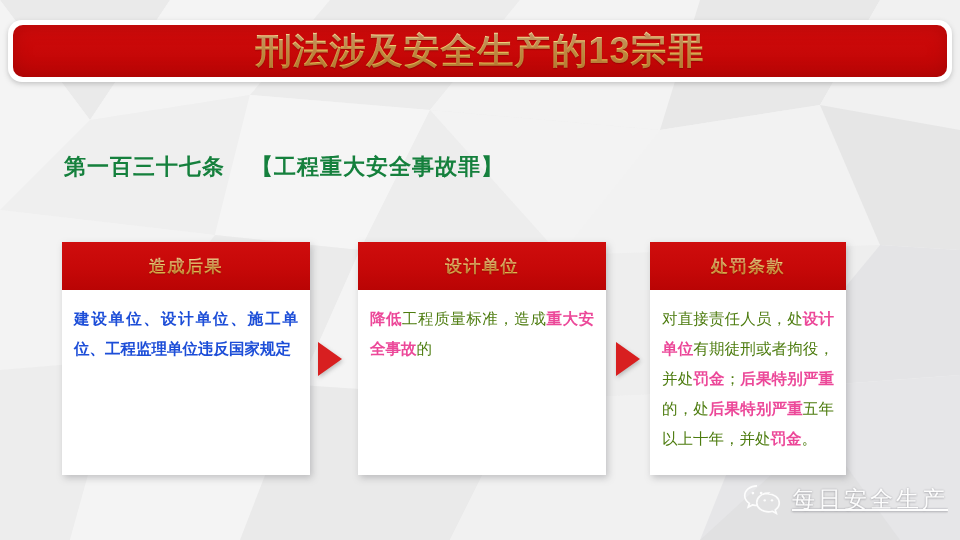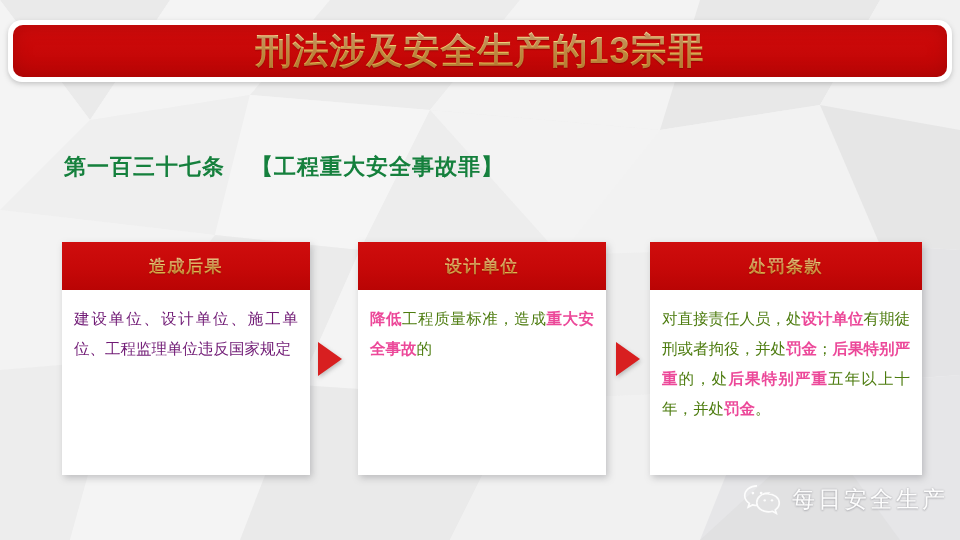--- a/index.html
+++ b/index.html
@@ -90,21 +90,21 @@
   }
 
   .card {
     position: absolute;
     top: 0;
     background: #ffffff;
     box-shadow: 2px 3px 7px rgba(120,120,125,0.40);
   }
   .card-1 { left: 62px;  width: 248px; height: 233px; }
   .card-2 { left: 358px; width: 248px; height: 233px; }
-  .card-3 { left: 650px; width: 272px; height: 233px; }
+  .card-3 { left: 650px; width: 196px; height: 233px; }
 
   .card-head {
     height: 48px;
     background: linear-gradient(180deg, #cf0d0d 0%, #c60808 55%, #b90404 100%);
     display: flex;
     align-items: center;
     justify-content: center;
   }
   .card-head-text {
     font-size: 17px;
@@ -120,21 +120,21 @@
 
   .card-body {
     padding: 14px 12px 10px 12px;
     font-size: 15.5px;
     line-height: 30px;
     color: #2b2b2b;
     text-align: justify;
   }
   .card-body .b { font-weight: bold; color: #ec4899; }
   .card-body .n { font-weight: normal; color: #4d7c0f; }
-  .card-1 .card-body { font-weight: normal; color: #701a75; }
+  .card-1 .card-body { font-weight: bold; color: #1d4ed8; }
 
   
   .arrow {
     position: absolute;
     top: 100px;
     width: 0;
     height: 0;
     border-top: 17px solid transparent;
     border-bottom: 17px solid transparent;
     border-left: 24px solid #d81f20;
@@ -153,20 +153,21 @@
     gap: 10px;
     opacity: 0.92;
   }
   .wm-icon { width: 40px; height: 34px; display: block; }
   .wm-text {
     font-size: 23px;
     color: #ffffff;
     letter-spacing: 3px;
     text-shadow: 0 0 2px rgba(160,160,165,0.9), 0 1px 2px rgba(150,150,155,0.6);
     white-space: nowrap;
+    text-decoration: underline;
   }
 </style>
 </head>
 <body>
 
 <div class="slide">
 
   <svg class="bg-poly" viewBox="0 0 960 540" preserveAspectRatio="none">
     <rect x="0" y="0" width="960" height="540" fill="#f2f2f2"></rect>
     <polygon points="0,0 170,0 90,120" fill="#eaeaea"></polygon>

